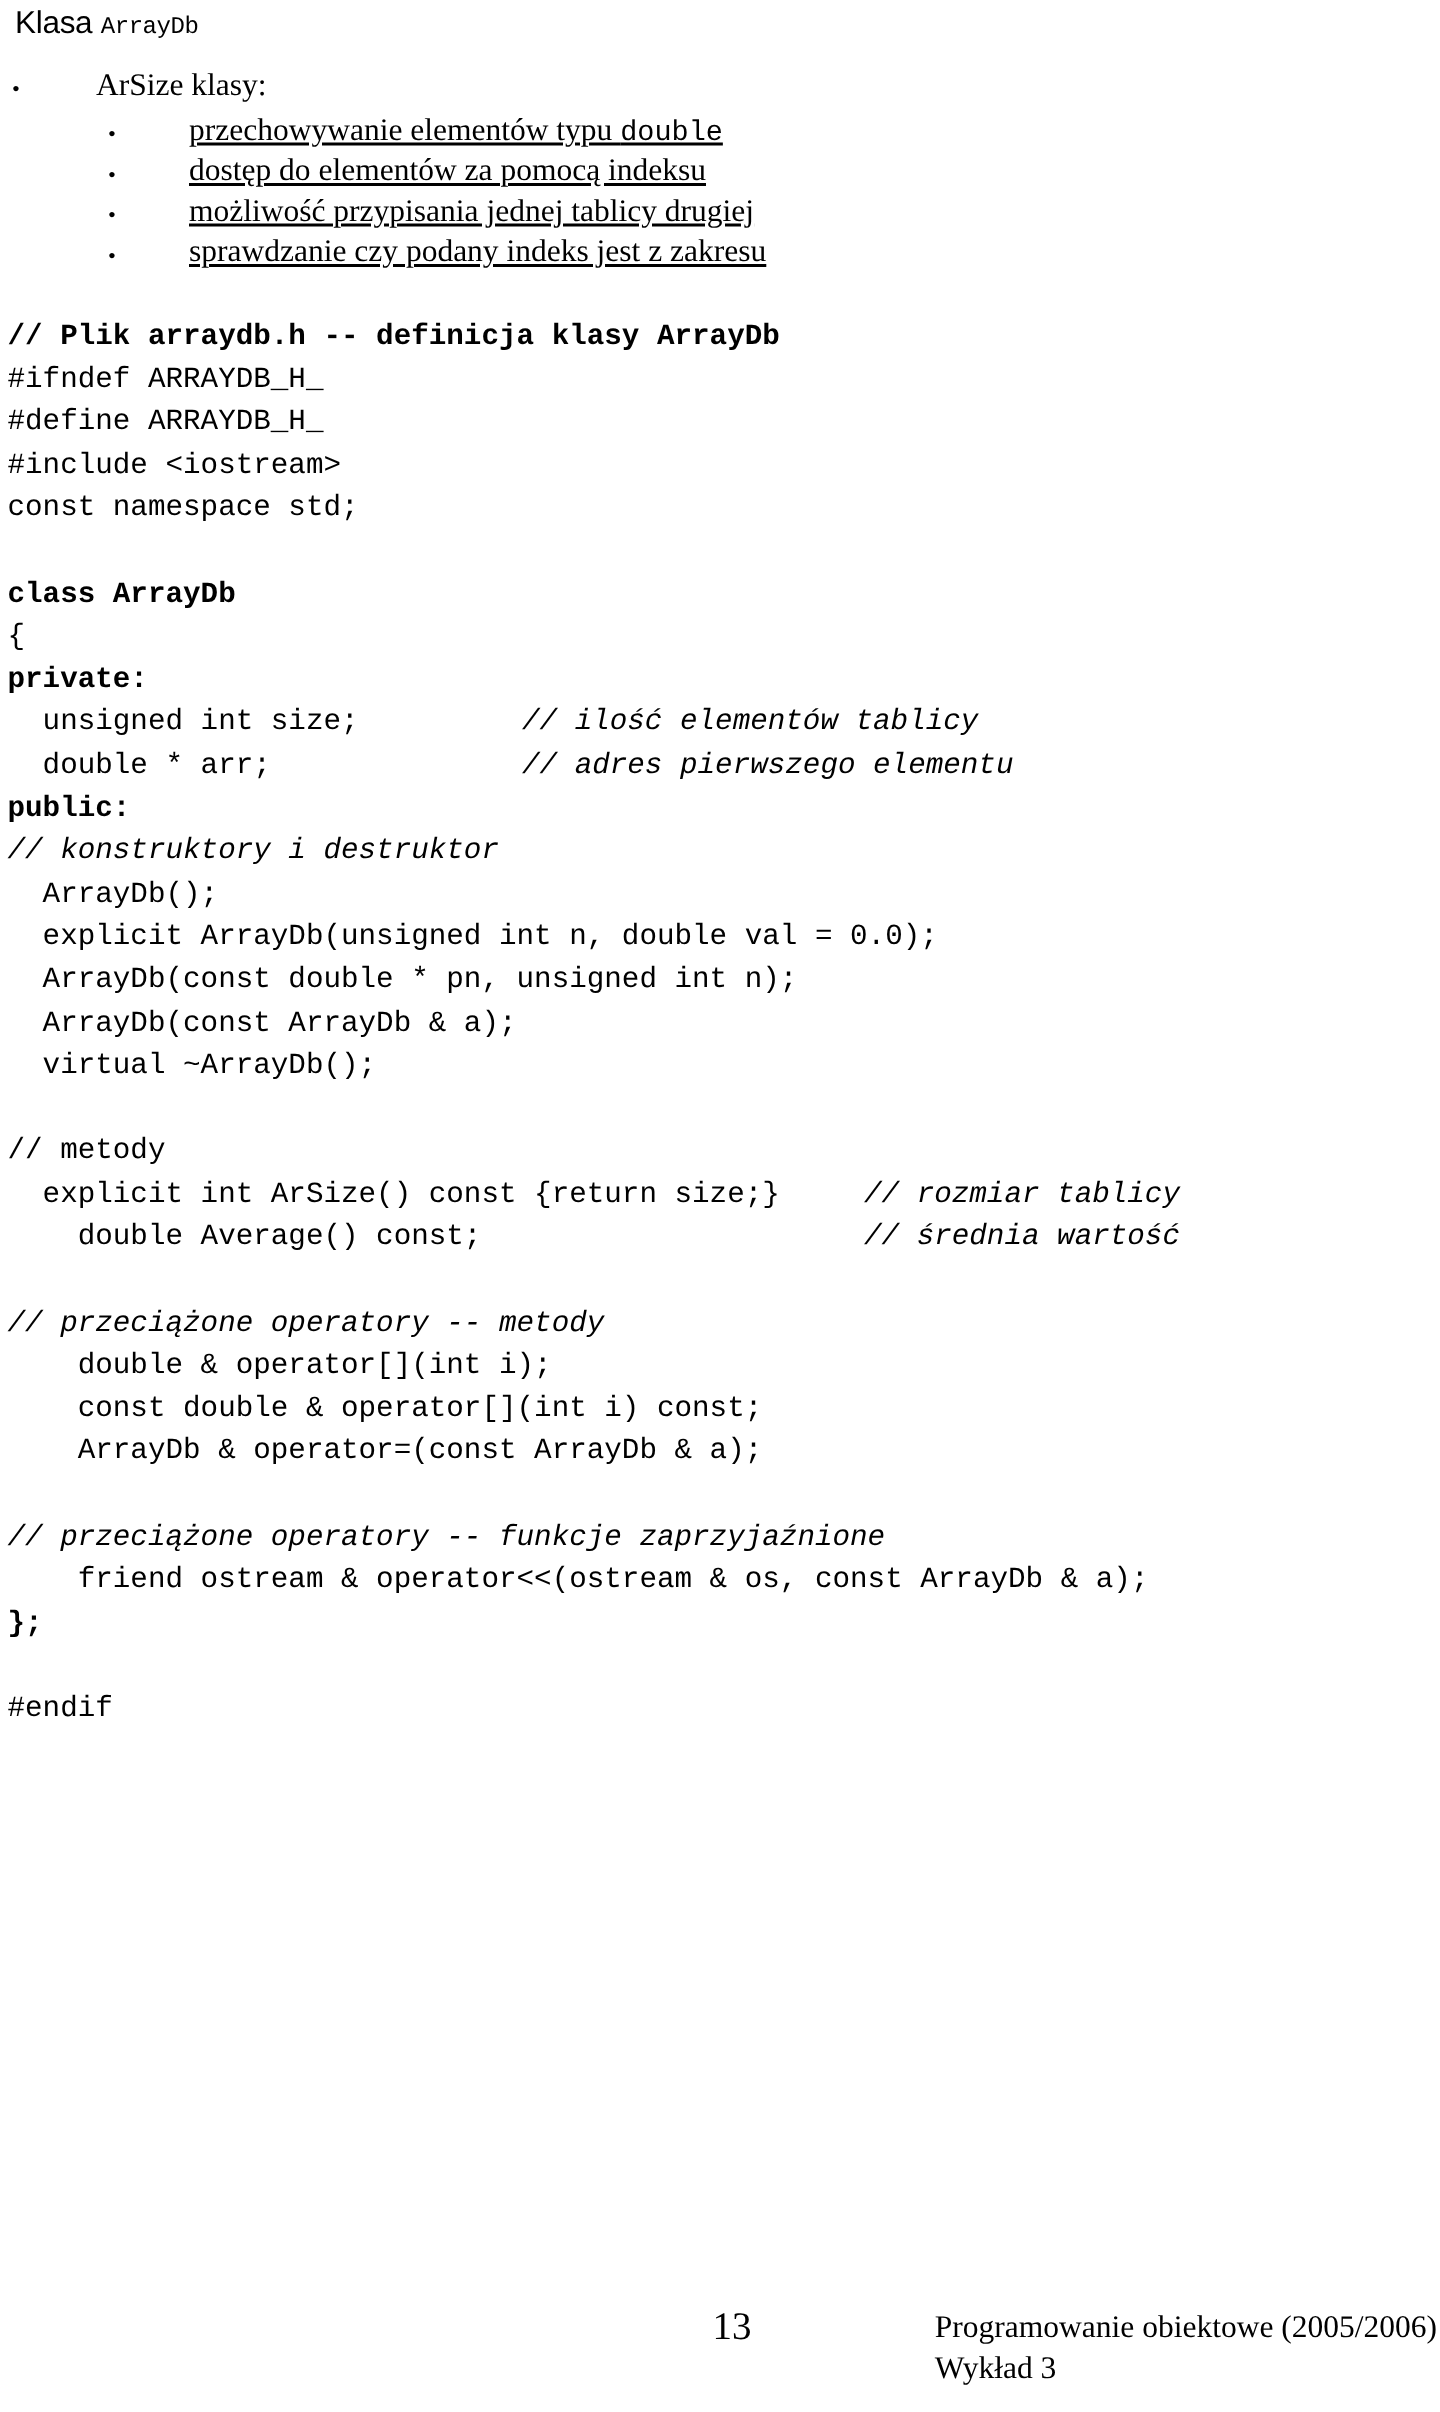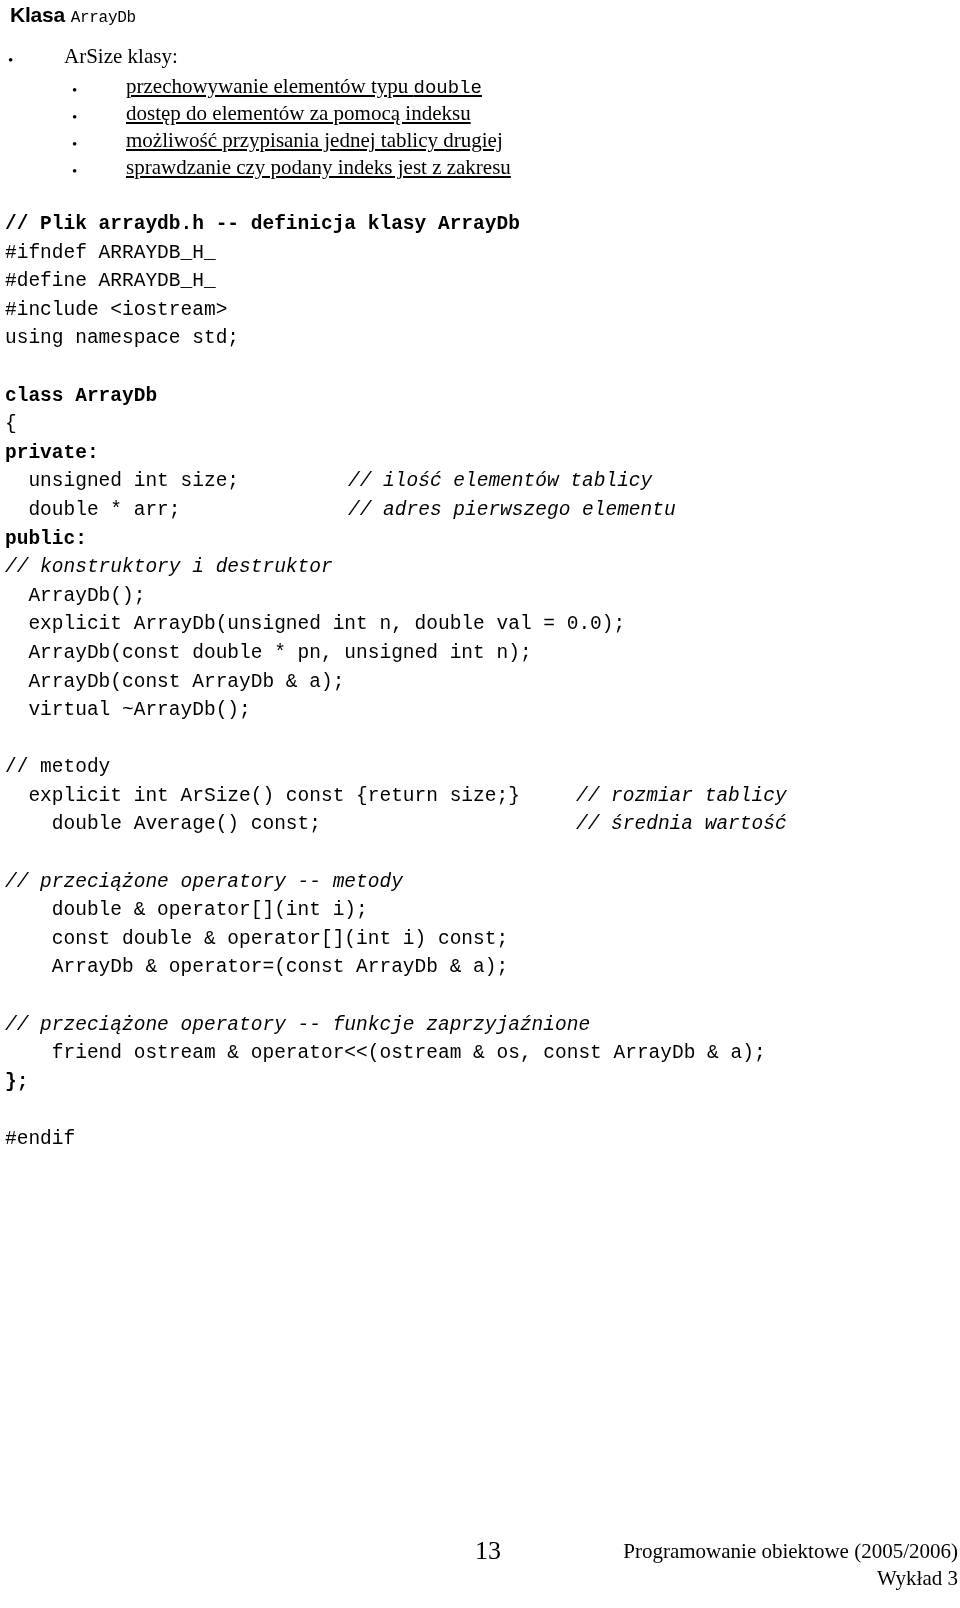--- a/index.html
+++ b/index.html
@@ -28,21 +28,21 @@
   .title {
     position: absolute;
     left: 10px;
     top: 2px;
     font-size: 21px;
     line-height: 26px;
     white-space: nowrap;
   }
   .title .t-word {
     font-family: "Liberation Sans", "DejaVu Sans", sans-serif;
-    font-weight: bold;
+    font-weight: normal;
     letter-spacing: -0.2px;
     text-align: right;
   }
   .title .t-mono {
     font-family: "Liberation Mono", "DejaVu Sans Mono", monospace;
     font-weight: normal;
     font-size: 16px;
     letter-spacing: -0.3px;
     margin-top: 16px;
   }
@@ -119,21 +119,21 @@
     position: absolute;
     left: 475px;
     top: 0px;
     font-size: 26px;
     line-height: 26px;
   }
   .foot-lines {
     position: absolute;
     right: 2px;
     top: 0px;
-    text-align: right;
+    text-align: left;
     font-size: 21px;
     line-height: 27px;
     white-space: nowrap;
   }
 </style>
 </head>
 <body>
 
 <div class="page">
 
@@ -168,21 +168,21 @@
       <span class="btext">sprawdzanie czy podany indeks jest z zakresu</span>
     </div>
 
   </div>
 
   <div class="code" id="code-block">
       <div class="cline"><span class="seg main b">// Plik arraydb.h -- definicja klasy ArrayDb</span></div>
       <div class="cline"><span class="seg main">#ifndef ARRAYDB_H_</span></div>
       <div class="cline"><span class="seg main">#define ARRAYDB_H_</span></div>
       <div class="cline"><span class="seg main">#include &lt;iostream&gt;</span></div>
-      <div class="cline"><span class="seg main">using namespace std;</span></div>
+      <div class="cline"><span class="seg main">const namespace std;</span></div>
       <div class="cline"></div>
       <div class="cline"><span class="seg main b">class ArrayDb</span></div>
       <div class="cline"><span class="seg main">{</span></div>
       <div class="cline"><span class="seg main b">private:</span></div>
       <div class="cline"><span class="seg main">  unsigned int size;</span><span class="seg cmt i">// ilość elementów tablicy</span></div>
       <div class="cline"><span class="seg main">  double * arr;</span><span class="seg cmt i">// adres pierwszego elementu</span></div>
       <div class="cline"><span class="seg main b">public:</span></div>
       <div class="cline"><span class="seg main i">// konstruktory i destruktor</span></div>
       <div class="cline"><span class="seg main">  ArrayDb();</span></div>
       <div class="cline"><span class="seg main">  explicit ArrayDb(unsigned int n, double val = 0.0);</span></div>

